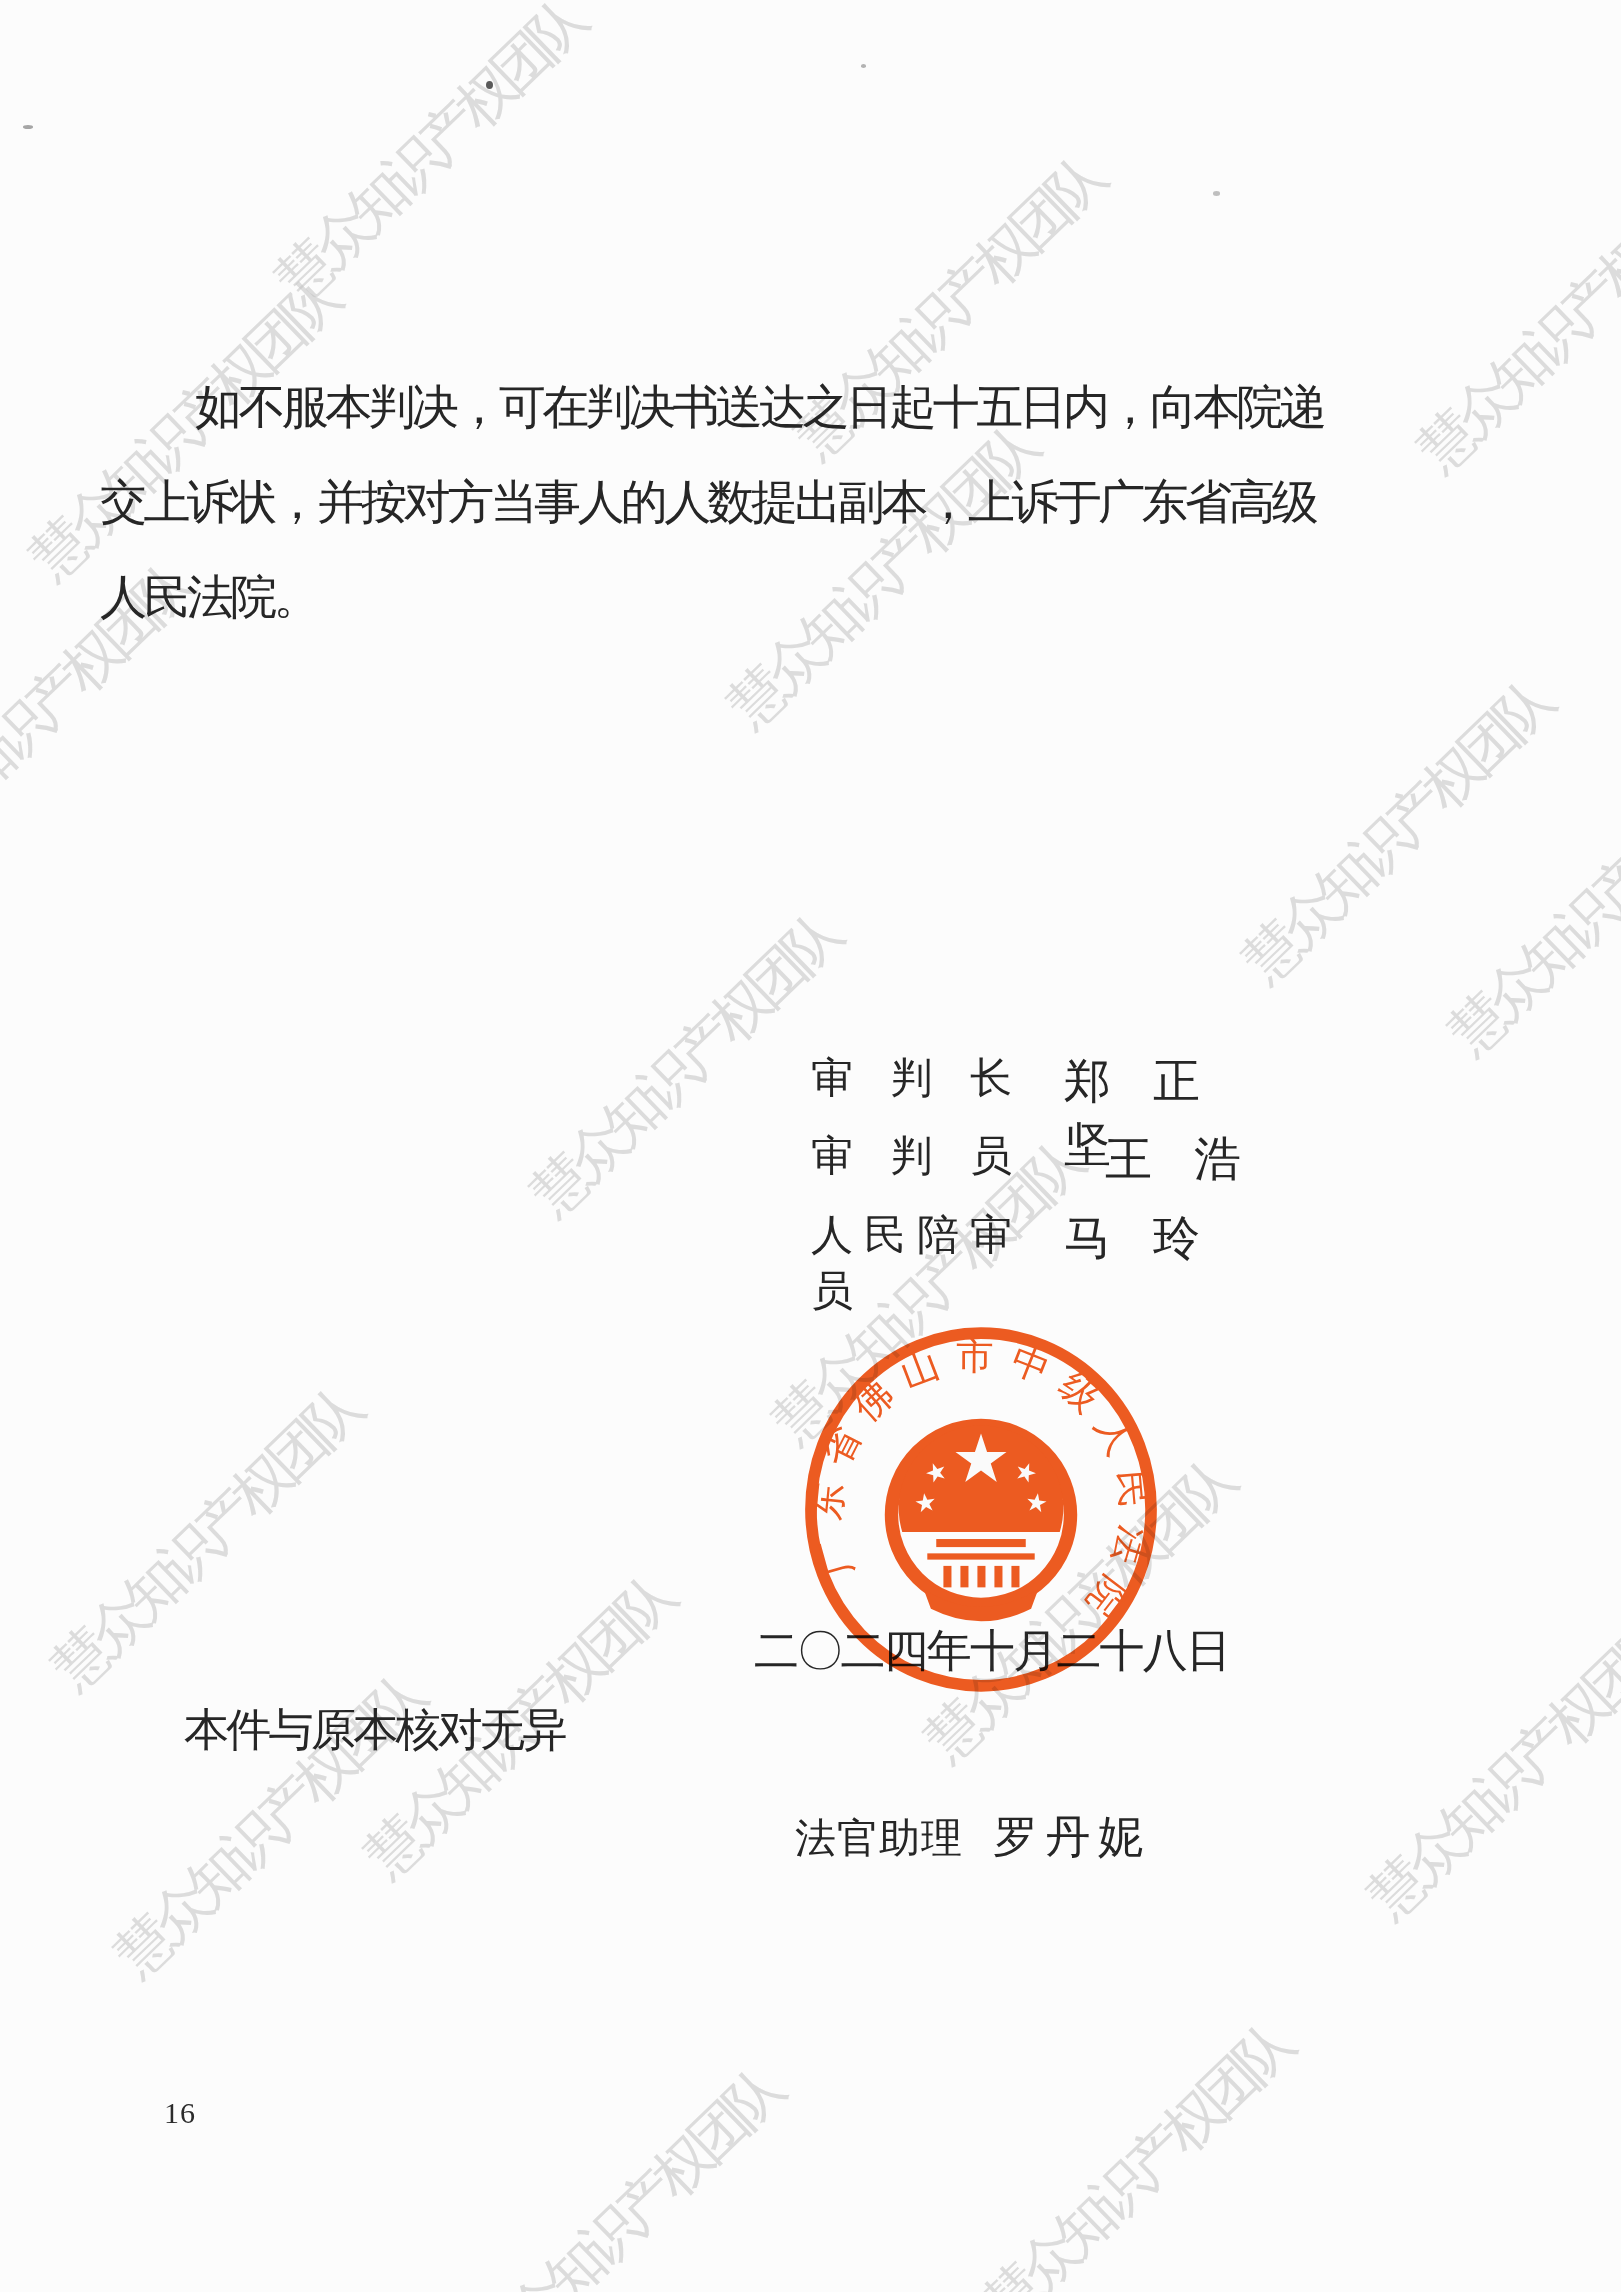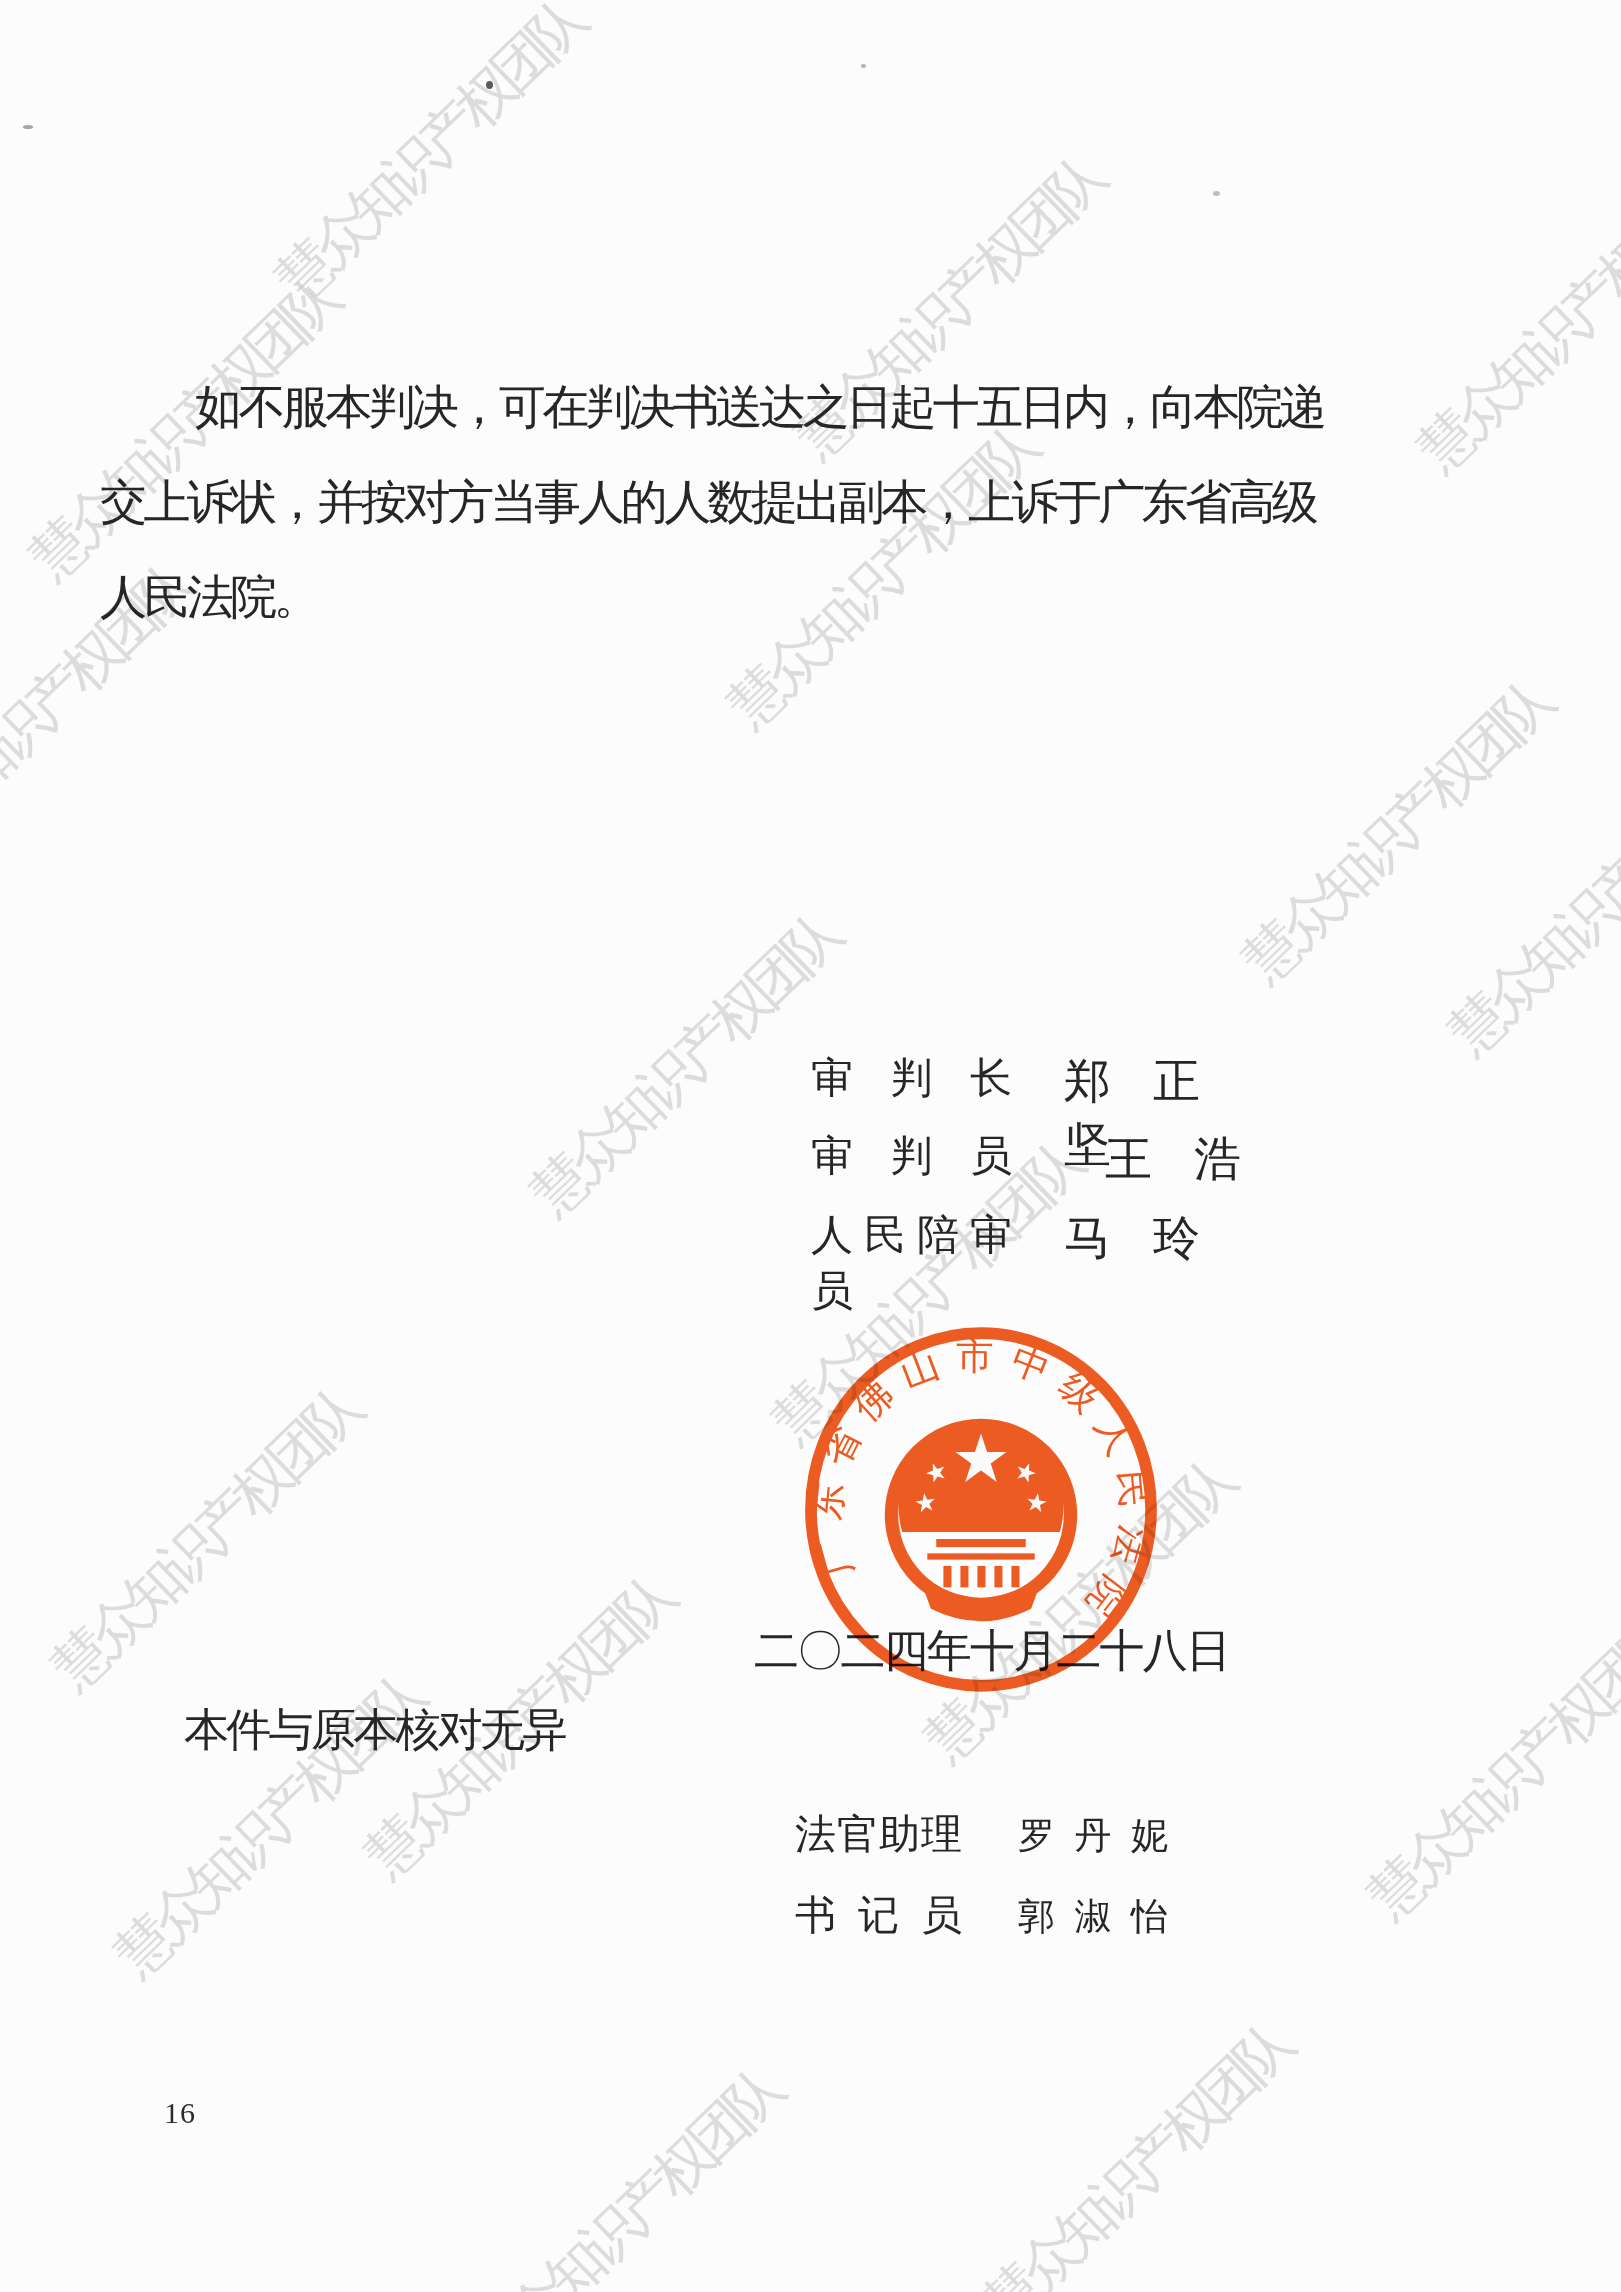--- a/index.html
+++ b/index.html
@@ -37,21 +37,21 @@
   .sig-name{display:inline-block;width:136px;margin-left:52px;font-size:47px;text-align:justify;text-align-last:justify;}
   #sig-row-0{top:1050px;}
   #sig-row-1{top:1128px;gap:41px;}
   #sig-row-2{top:1207px;}
   
   .date-line{left:754px;top:1628px;font-size:45px;letter-spacing:-1.8px;}
   .verify-line{left:184px;top:1707px;font-size:45px;letter-spacing:-2.7px;}
   
   .staff-row{position:absolute;left:795px;display:flex;align-items:baseline;z-index:2;}
   .staff-role{display:inline-block;width:167px;font-size:41px;text-align:justify;text-align-last:justify;}
-  .staff-name{display:inline-block;width:150px;margin-left:56px;font-size:37px;text-align:justify;text-align-last:justify;}
+  .staff-name{display:inline-block;width:150px;margin-left:31px;font-size:45px;text-align:justify;text-align-last:justify;}
   #staff-row-0{top:1807px;}
   #staff-row-1{top:1888px;}
   
   .page-number{left:164px;top:2097px;font-size:30px;letter-spacing:0.9px;color:#2b2b2b;}
   
   .seal{
     position:absolute;left:802px;top:1324px;width:358px;height:371px;
     z-index:3;color:var(--seal-red,#ee4f10);
     mix-blend-mode:multiply;opacity:.93;
   }
@@ -141,21 +141,17 @@
   </div>
 
   <div class="txt date-line">二〇二四年十月二十八日</div>
 
   <div class="txt verify-line">本件与原本核对无异</div>
 
   <div class="staff-row" id="staff-row-0">
     <span class="staff-role">法官助理</span>
     <span class="staff-name">罗丹妮</span>
   </div>
-  <div class="staff-row" id="staff-row-1">
-    <span class="staff-role">书记员</span>
-    <span class="staff-name">郭淑怡</span>
-  </div>
 
   <div class="txt page-number">16</div>
 
 </div>
 
 
 </body></html>

